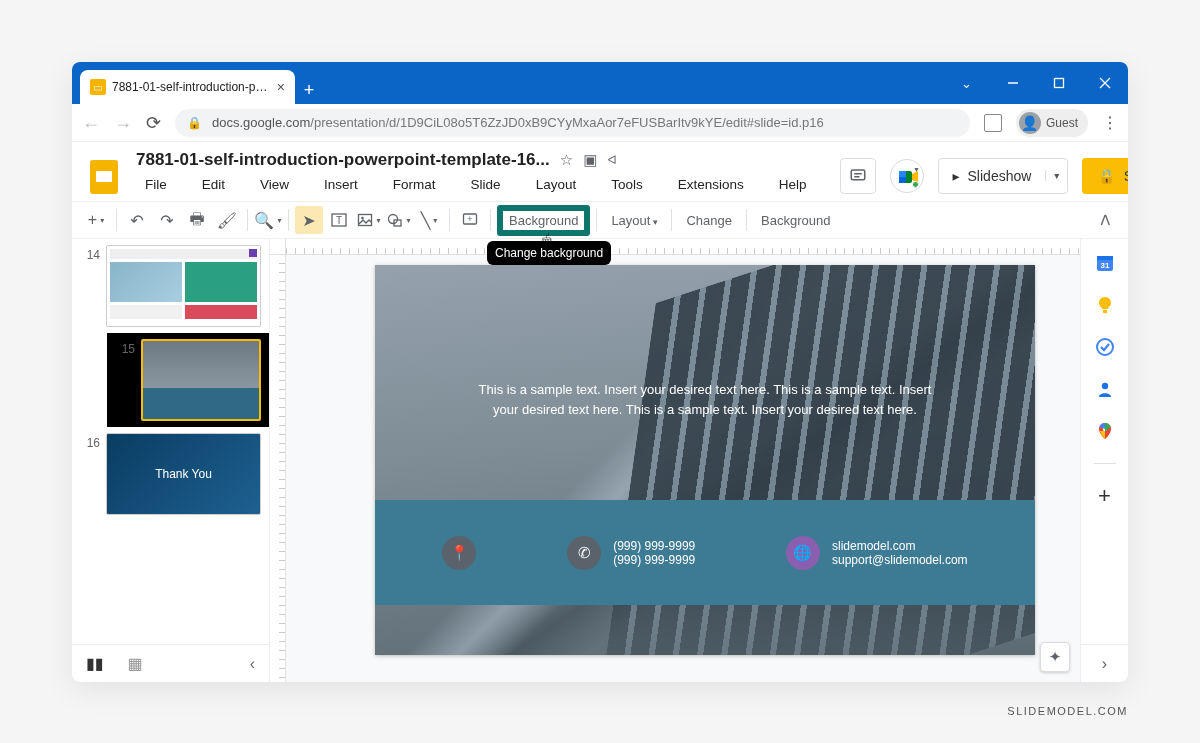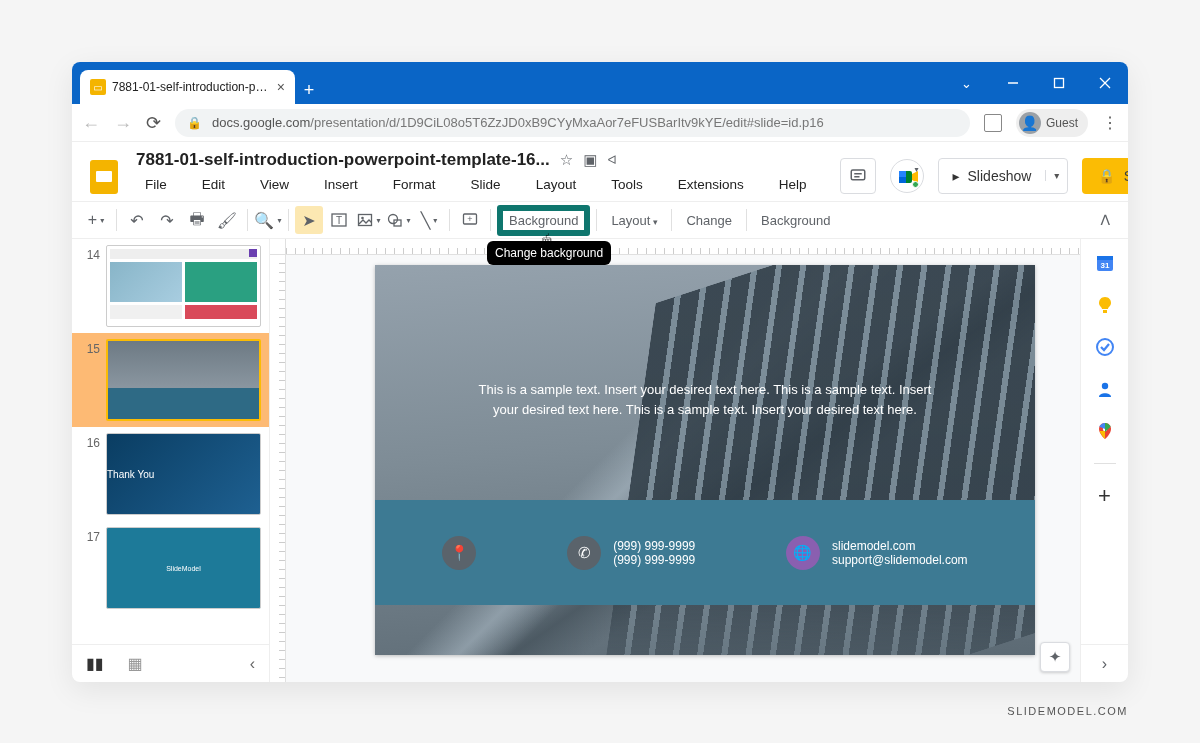--- a/index.html
+++ b/index.html
@@ -62,30 +62,30 @@
 .meet-dot { position: absolute; bottom: 4px; right: 4px; width: 7px; height: 7px; background: #34a853; border-radius: 50%; border: 1px solid #fff; }
 .tooltip { position: absolute; top: 30px; left: -16px; background: #000; color: #fff; font-size: 12px; padding: 5px 8px; white-space: nowrap; border-radius: 6px; z-index: 10; }
 .side-toggle { margin-left: auto; color: #5f6368; padding: 4px 8px; font-size: 14px; }
 
 
 .content { flex: 1; display: flex; overflow: hidden; }
 .filmstrip { width: 198px; border-right: 1px solid #eee; overflow-y: auto; display: flex; flex-direction: column; position: relative; }
 .thumb-row { display: flex; padding: 6px 8px; gap: 6px; align-items: flex-start; }
 .thumb-num { width: 20px; text-align: right; font-size: 12px; color: #666; padding-top: 3px; }
 .thumb { flex: 1; height: 82px; border: 1px solid #ccc; border-radius: 2px; background: #dbe4e8; position: relative; overflow: hidden; }
-.thumb-row.selected { background: #fdba74; }
+.thumb-row.selected { background: #000000; margin-left: 35px; }
 .thumb-row.selected .thumb { border: 2px solid #fbbc04; }
 .thumb-14 { background: #fff; }
 .thumb-14-hdr { height: 10px; background: #eee; margin: 3px 3px 0 3px; }
 .thumb-14-imgs { display: flex; gap: 3px; padding: 3px; }
 .thumb-14-img { flex: 1; height: 40px; }
 .thumb-14-img.a { background: linear-gradient(135deg,#88b5c8,#a8cde0); }
 .thumb-14-img.b { background: #2aa081; }
 .thumb-15 { background: linear-gradient(180deg,#6d7a84 0%,#8a96a0 60%,#2e6a85 60%,#2e6a85 100%); }
-.thumb-16 { background: linear-gradient(135deg,#0a3d62,#1e6091); color: #fff; font-size: 10px; display: flex; align-items: center; justify-content: flex-start; }
+.thumb-16 { background: linear-gradient(135deg,#0a3d62,#1e6091); color: #fff; font-size: 12px; display: flex; align-items: center; justify-content: center; }
 .thumb-17 { background: #1d7a99; color: #fff; font-size: 7px; display: flex; align-items: center; justify-content: center; }
 .film-footer { margin-top: auto; height: 38px; border-top: 1px solid #eee; display: flex; align-items: center; padding: 0 14px; gap: 24px; }
 .film-view { color: #333; font-size: 16px; }
 .film-collapse { margin-left: auto; color: #666; }
 
 
 .canvas-wrap { flex: 1; background: #f8f9fa; position: relative; overflow: hidden; }
 .ruler-h { height: 16px; background: #fff; border-bottom: 1px solid #e0e0e0; margin-left: 16px; background-image: repeating-linear-gradient(90deg,#ccc 0,#ccc 1px,transparent 1px,transparent 9px); background-position: 0 9px; background-size: 9px 7px; background-repeat: repeat-x; }
 .ruler-v { position: absolute; left: 0; top: 16px; bottom: 0; width: 16px; background: #fff; border-right: 1px solid #e0e0e0; background-image: repeating-linear-gradient(0deg,#ccc 0,#ccc 1px,transparent 1px,transparent 9px); background-position: 9px 0; background-size: 7px 9px; background-repeat: repeat-y; }
 .ruler-corner { position: absolute; left: 0; top: 0; width: 16px; height: 16px; background: #fff; border-right: 1px solid #e0e0e0; border-bottom: 1px solid #e0e0e0; }
@@ -301,26 +301,20 @@
       <div class="thumb-row selected">
         <div class="thumb-num">15</div>
         <div class="thumb thumb-15"></div>
       </div>
       <div class="thumb-row">
         <div class="thumb-num">16</div>
         <div class="thumb thumb-16">
             <span>Thank You</span>
           </div>
       </div>
-      <div class="thumb-row">
-        <div class="thumb-num">17</div>
-        <div class="thumb thumb-17">
-            <span>SlideModel</span>
-          </div>
-      </div>
       <div class="film-footer">
         <span class="film-view">▮▮</span>
         <span class="film-view" style="color:#999">▦</span>
         <span class="film-collapse">‹</span>
       </div>
     </div>
 
     <div class="canvas-wrap">
       <div class="ruler-corner"></div>
       <div class="ruler-h"></div>

